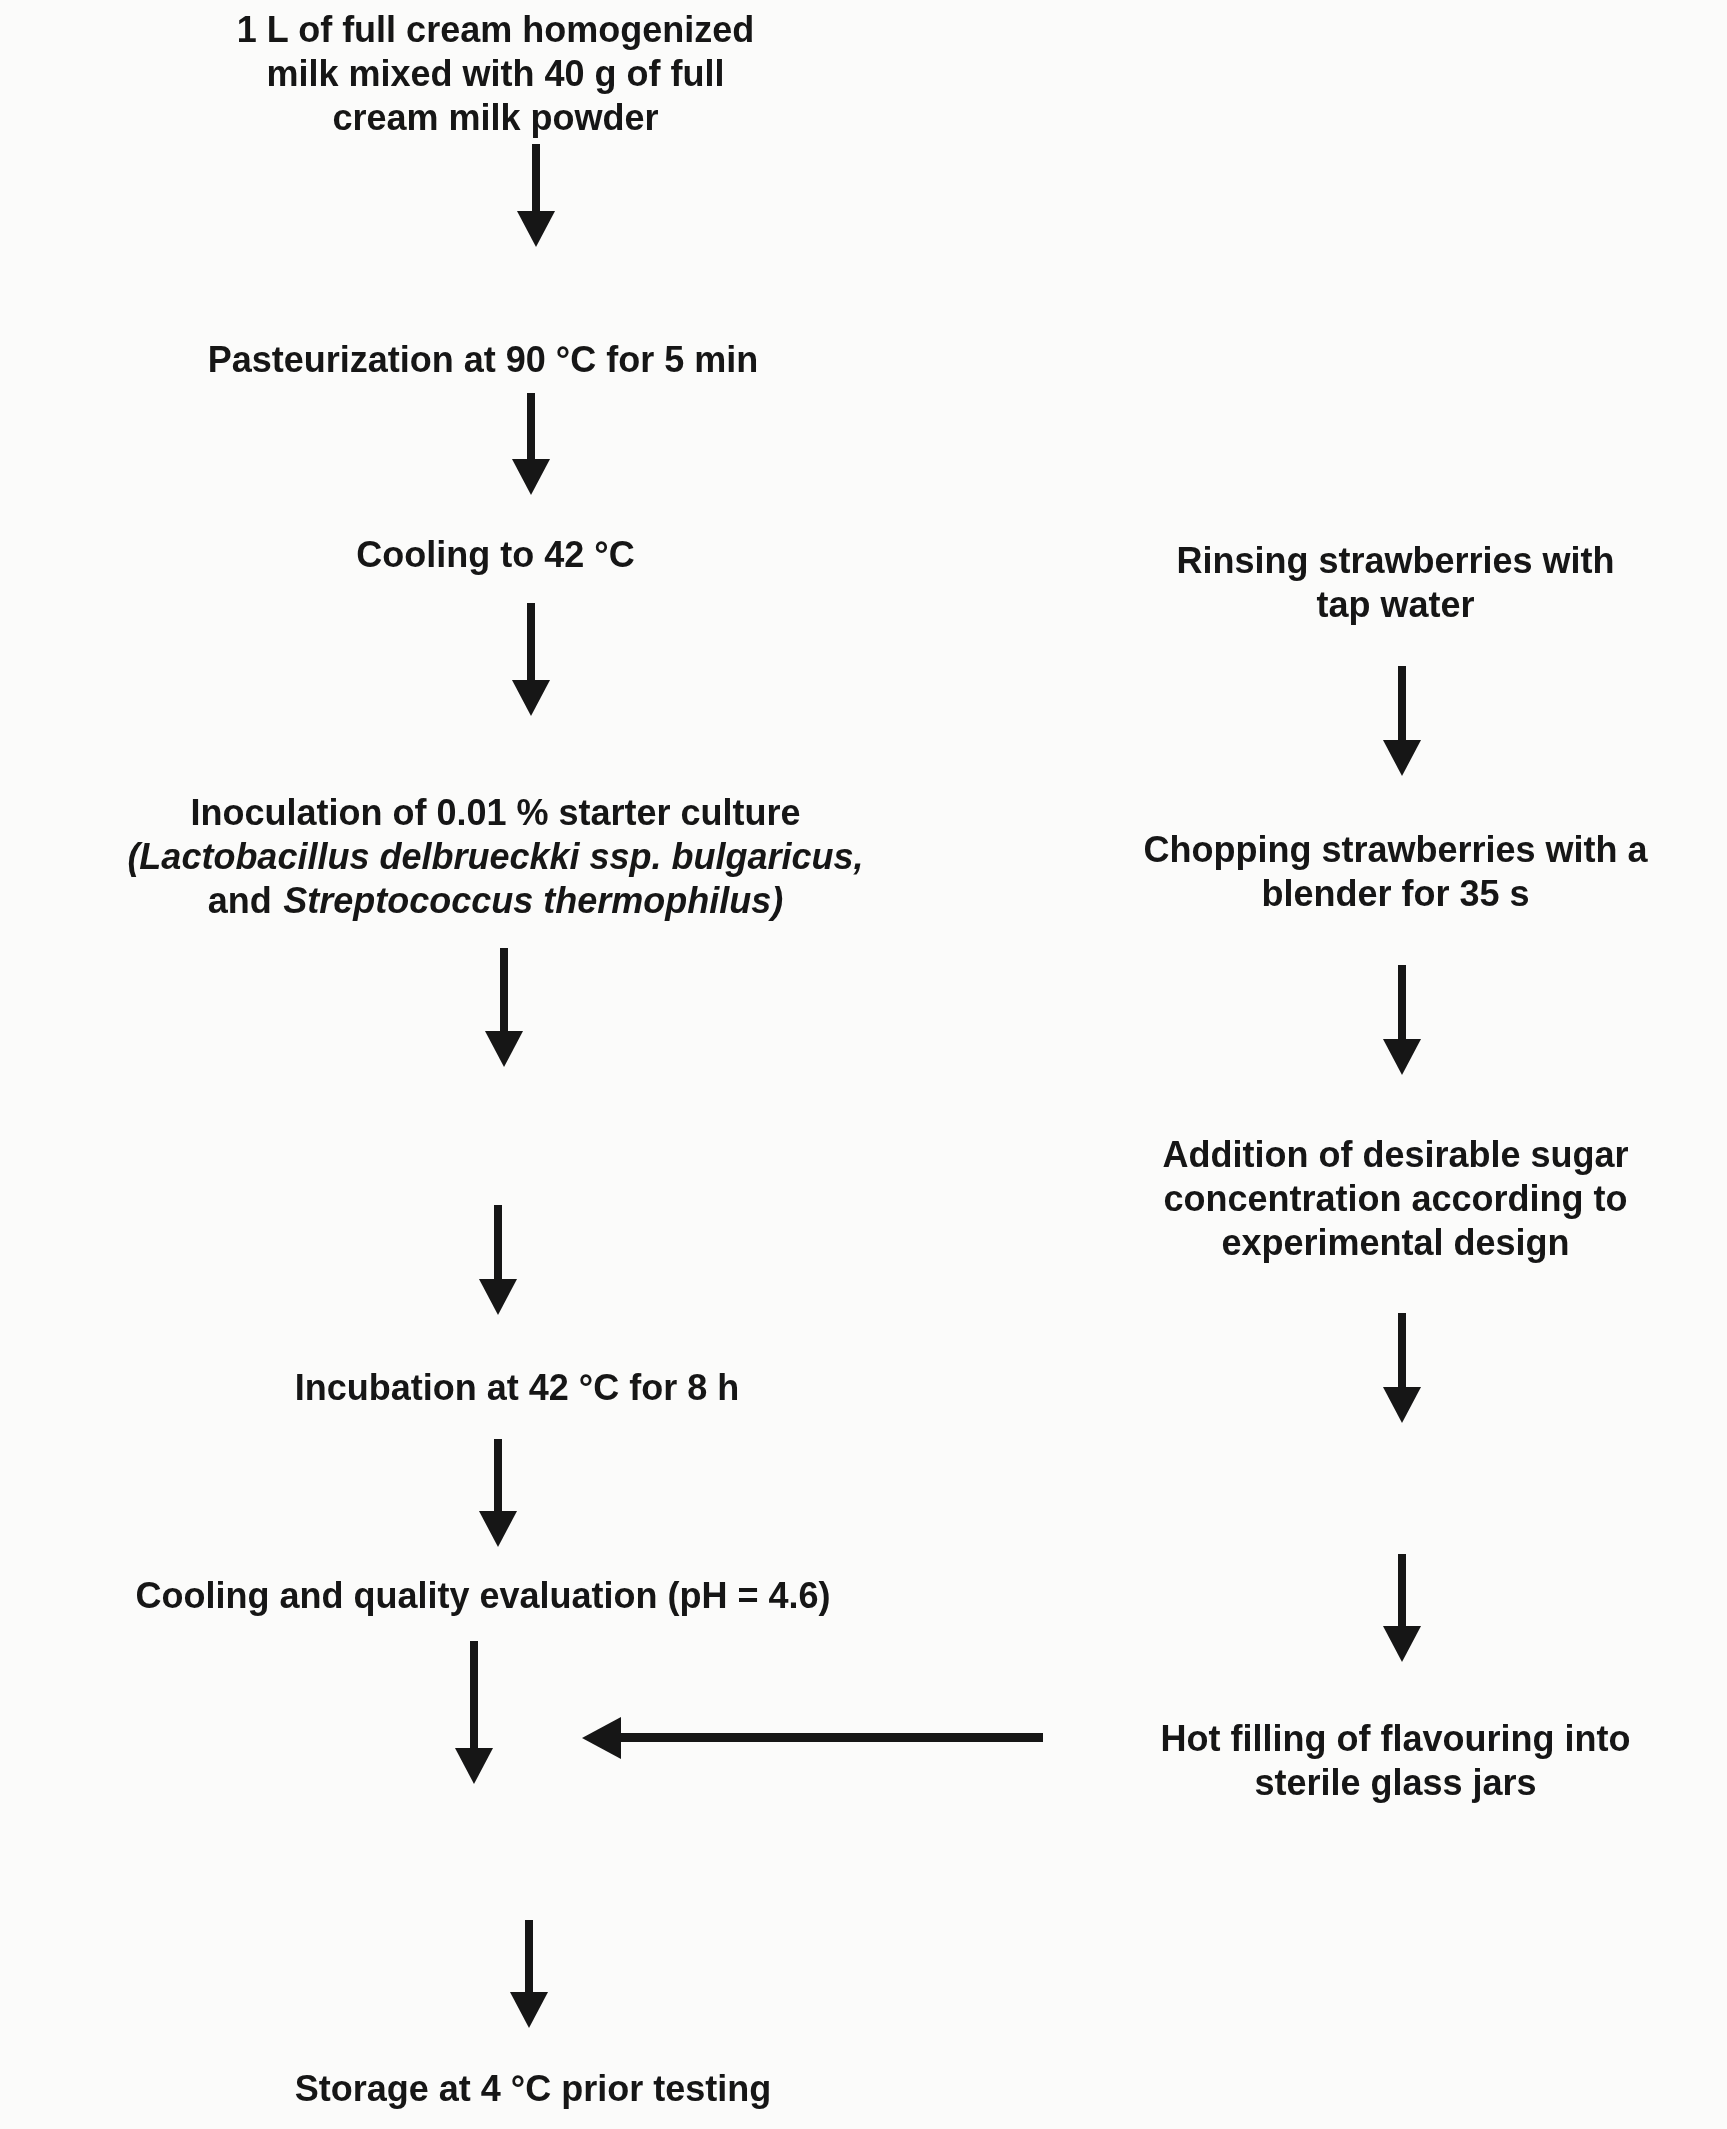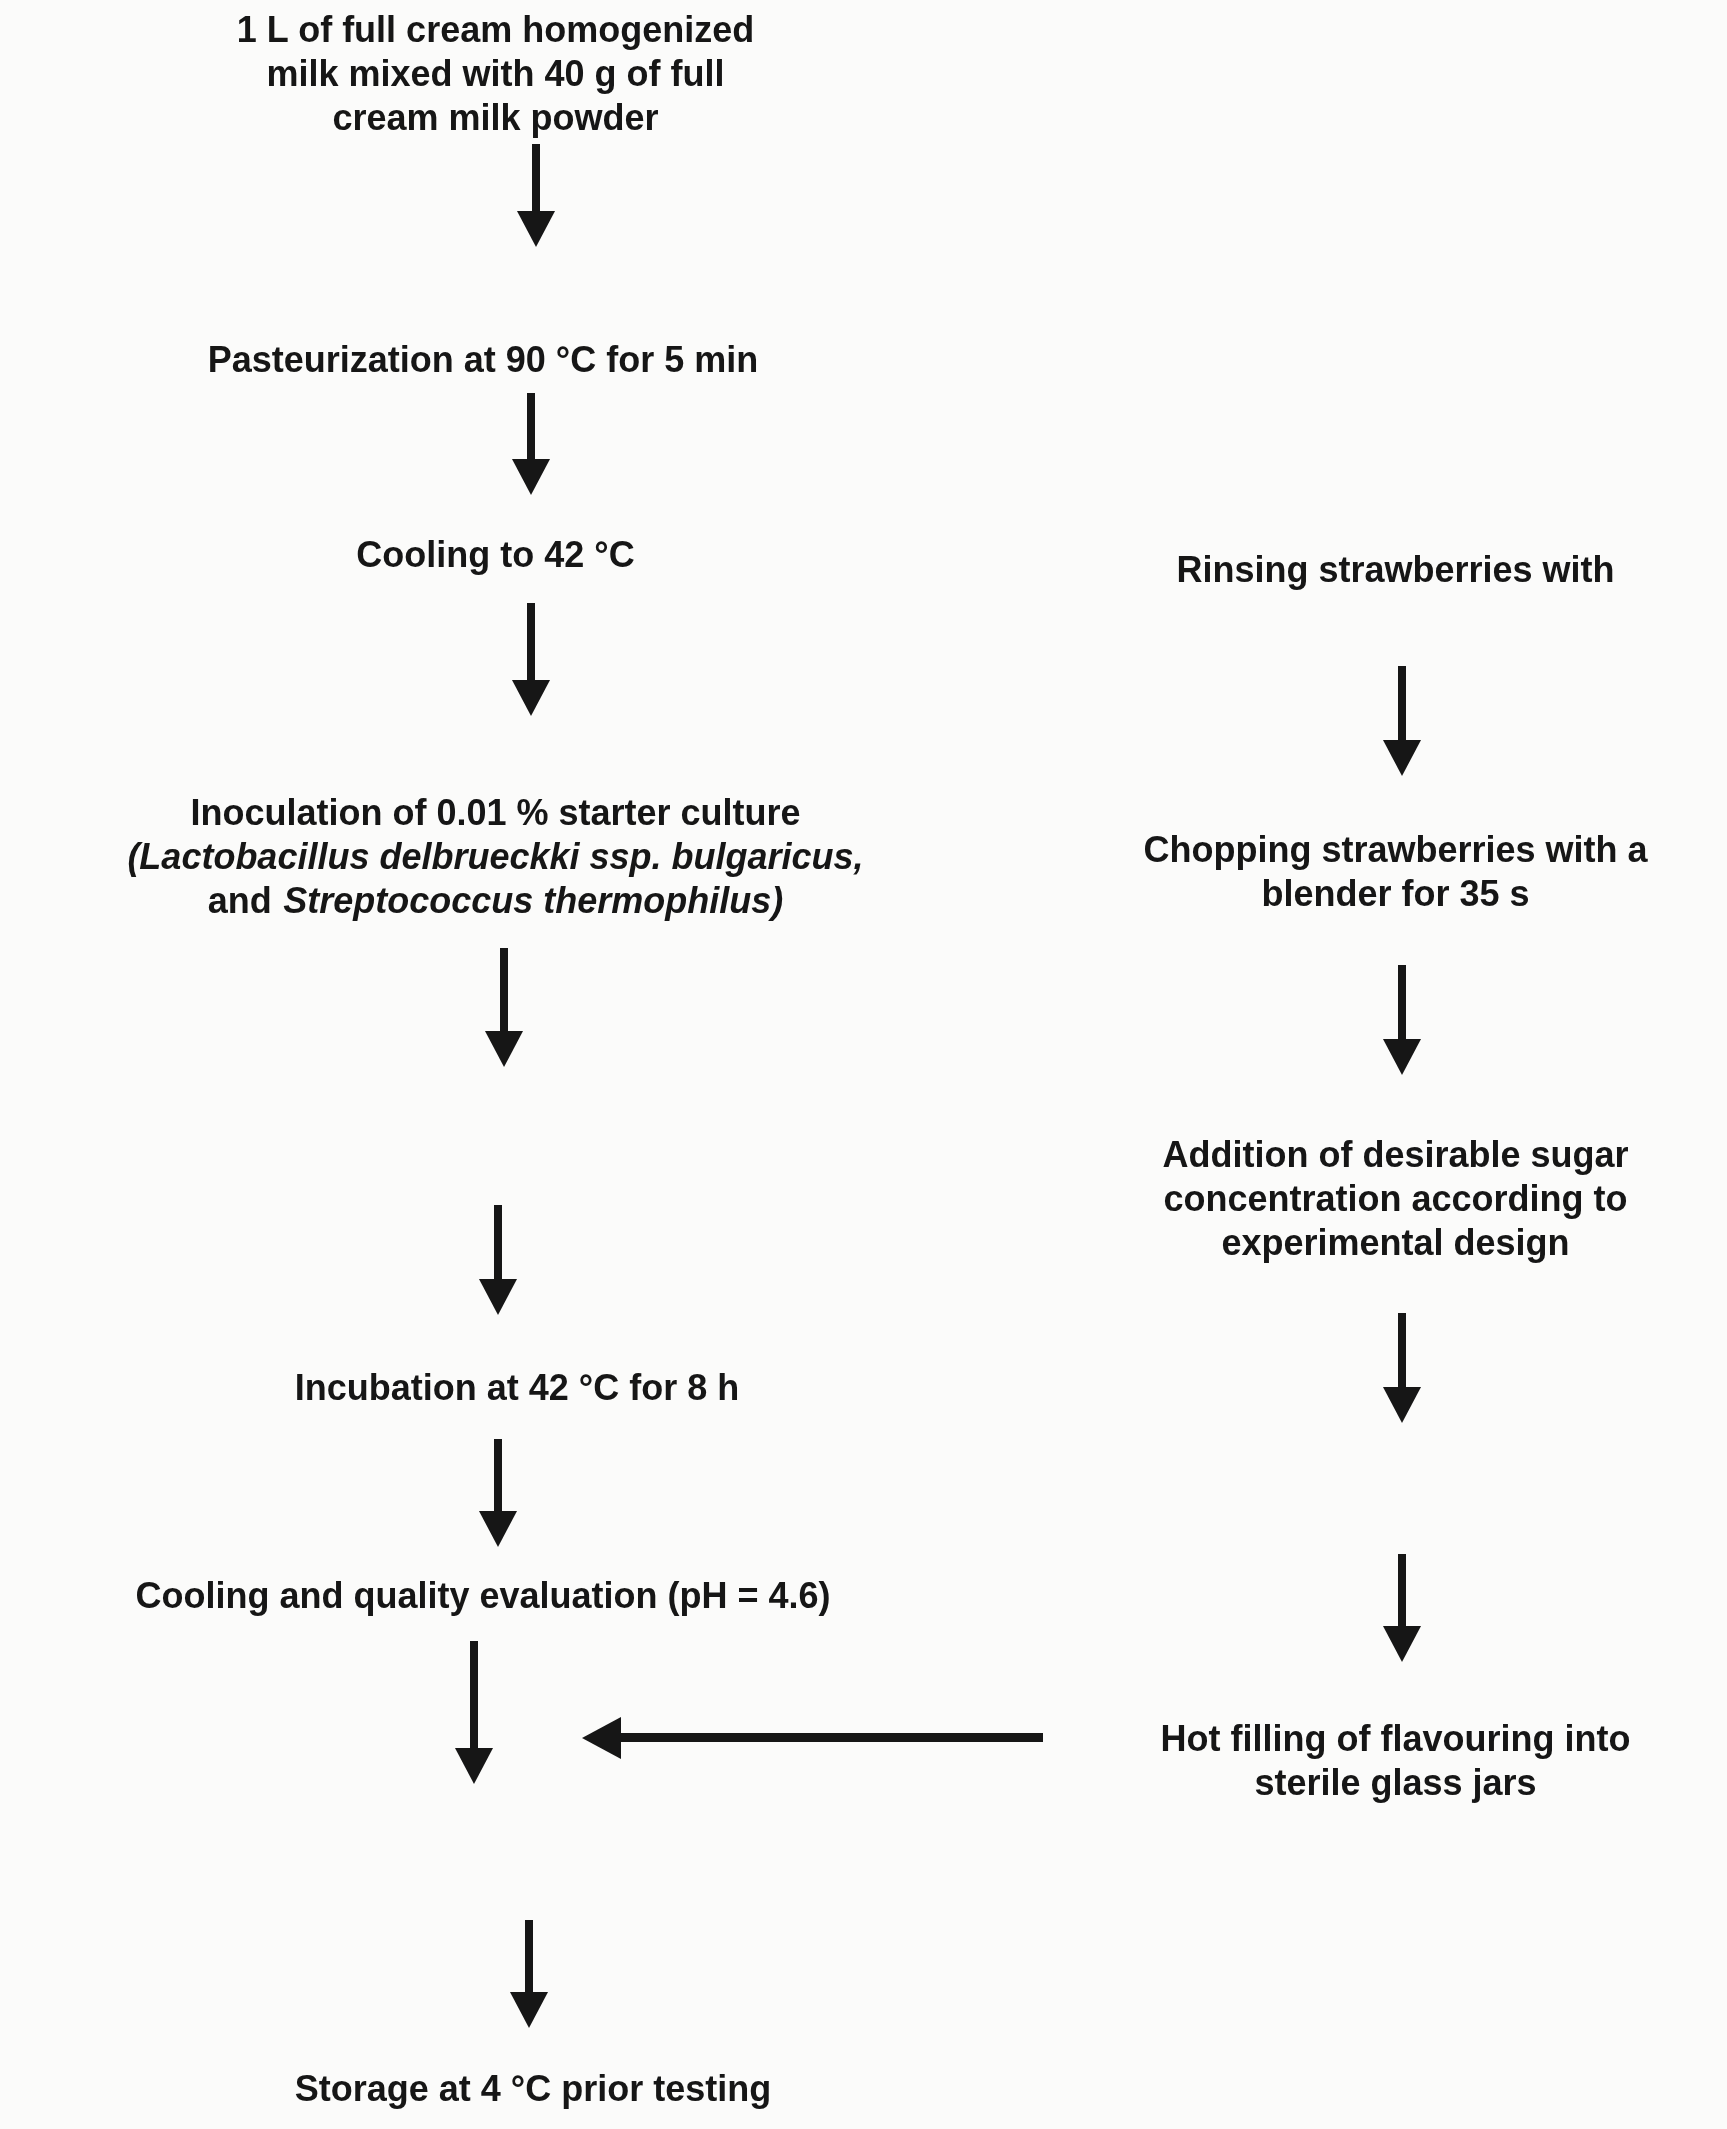--- a/index.html
+++ b/index.html
@@ -38,21 +38,21 @@
   .t-pasteur     {left:0px;   top:338px;  width:966px;}
   .t-cool42      {left:12.5px;  top:533px;  width:966px;}
   .t-inoc        {left:12.5px;  top:791px; width:966px;}
   .t-stir        {left:0px;   top:1121px; width:966px;}
   .t-incub       {left:34px;  top:1366px; width:966px;}
   .t-coolqual    {left:0px;   top:1574px; width:966px;}
   .t-addstraw    {left:12.5px;  top:1809px; width:978px;}
   .t-storage     {left:50px;  top:2067px; width:966px;}
 
   
-  .t-rinse       {left:1063px; top:539px;  width:665px;margin-top:9px;}
+  .t-rinse       {left:1063px; top:539px;  width:665px;}
   .t-chop        {left:1063px; top:828px; width:665px;}
   .t-sugar       {left:1063px; top:1133px; width:665px;}
   .t-boil        {left:1063px; top:1493px; width:665px;}
   .t-hotfill     {left:1063px; top:1717px; width:665px;}
 
   
   .varrow{
     position:absolute;
     display:flex;
     flex-direction:column;
@@ -183,20 +183,21 @@
     <div class="shaft"></div>
     <div class="head"></div>
   </div>
 
   <div class="tb t-storage">
     <div class="line">Storage at 4 °C prior testing</div>
   </div>
 
   <div class="tb t-rinse">
     <div class="line">Rinsing strawberries with</div>
+    <div class="line">tap water</div>
   </div>
 
   <div class="varrow ra1">
     <div class="shaft"></div>
     <div class="head"></div>
   </div>
 
   <div class="tb t-chop">
     <div class="line">Chopping strawberries with a</div>
     <div class="line">blender for 35 s</div>

